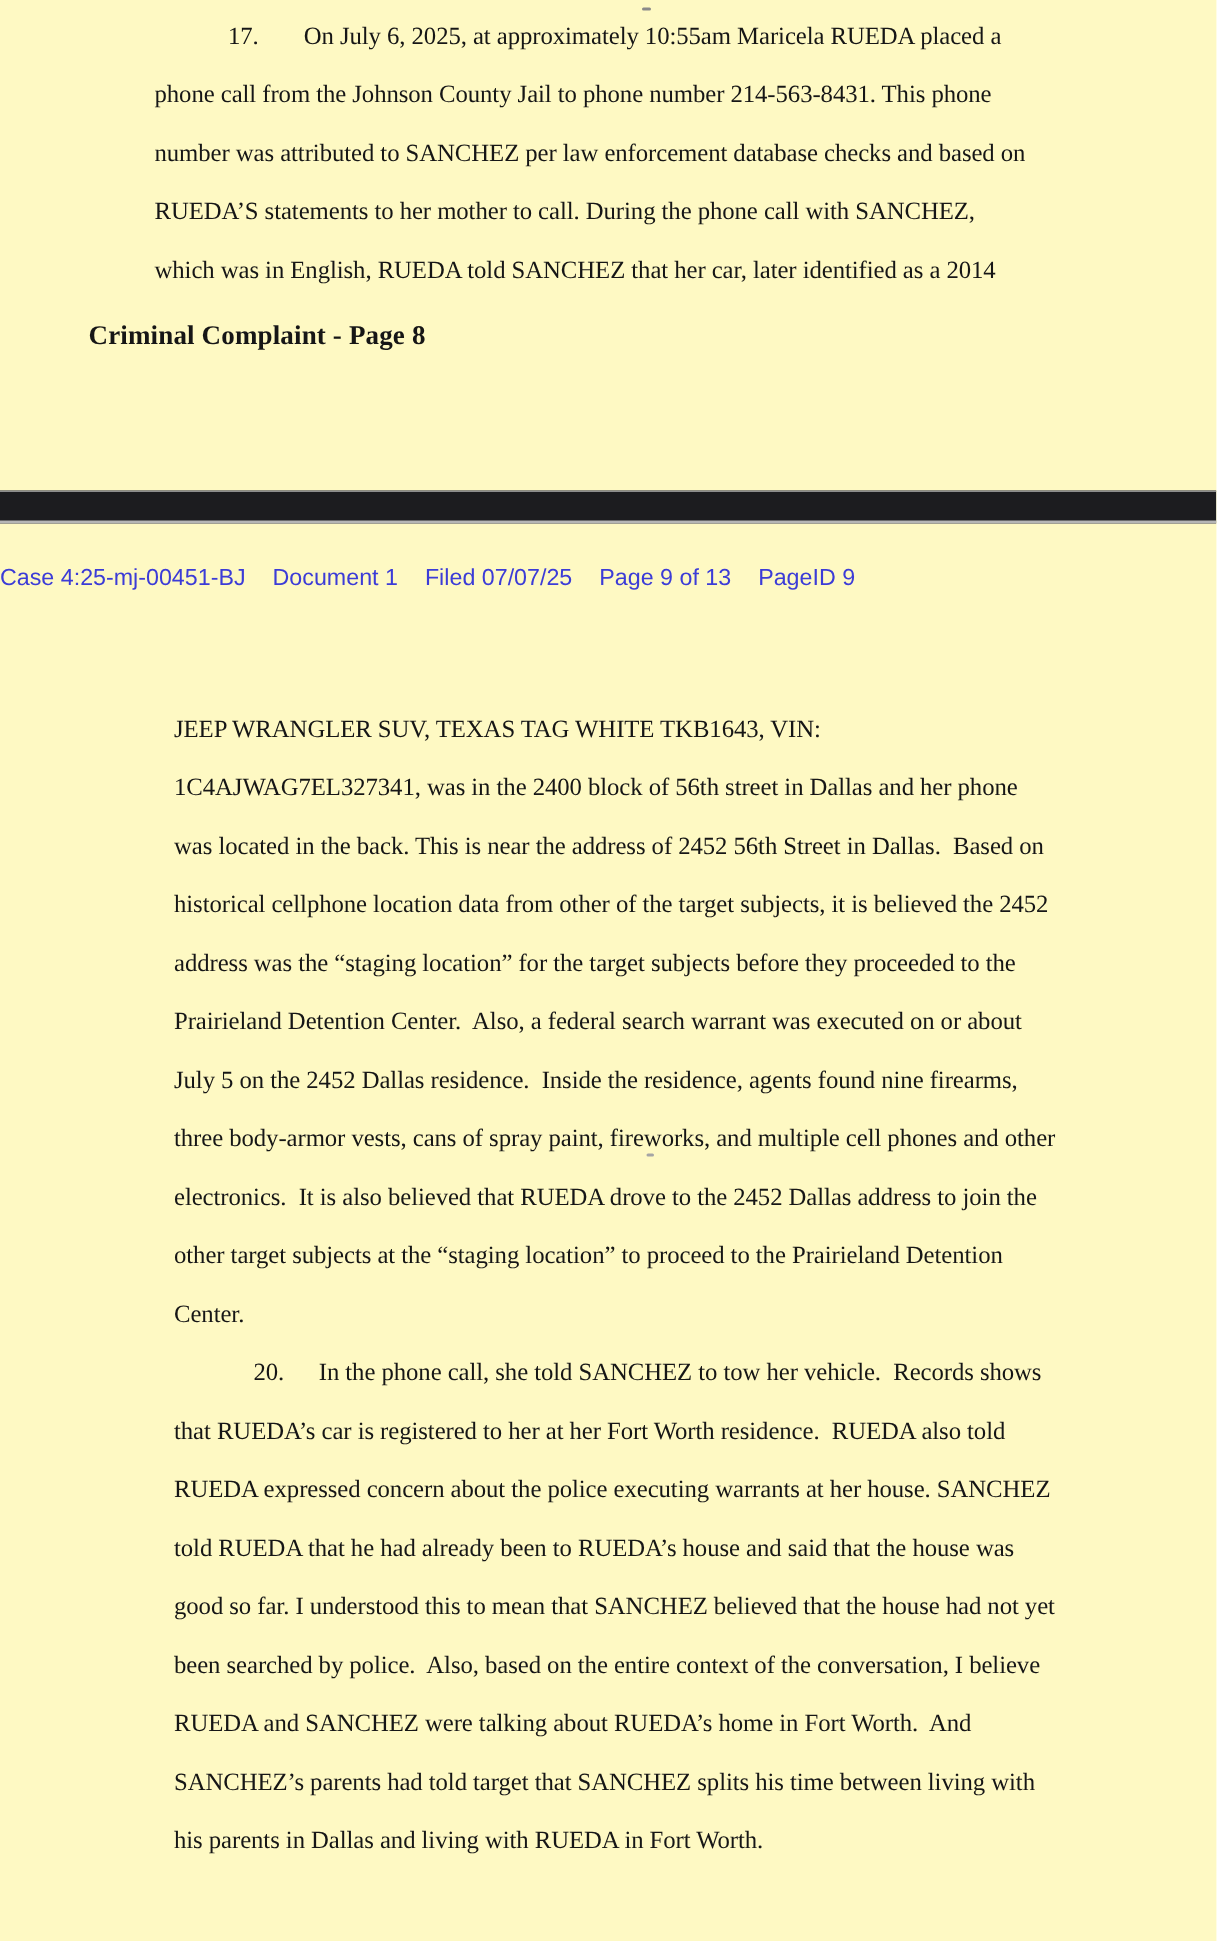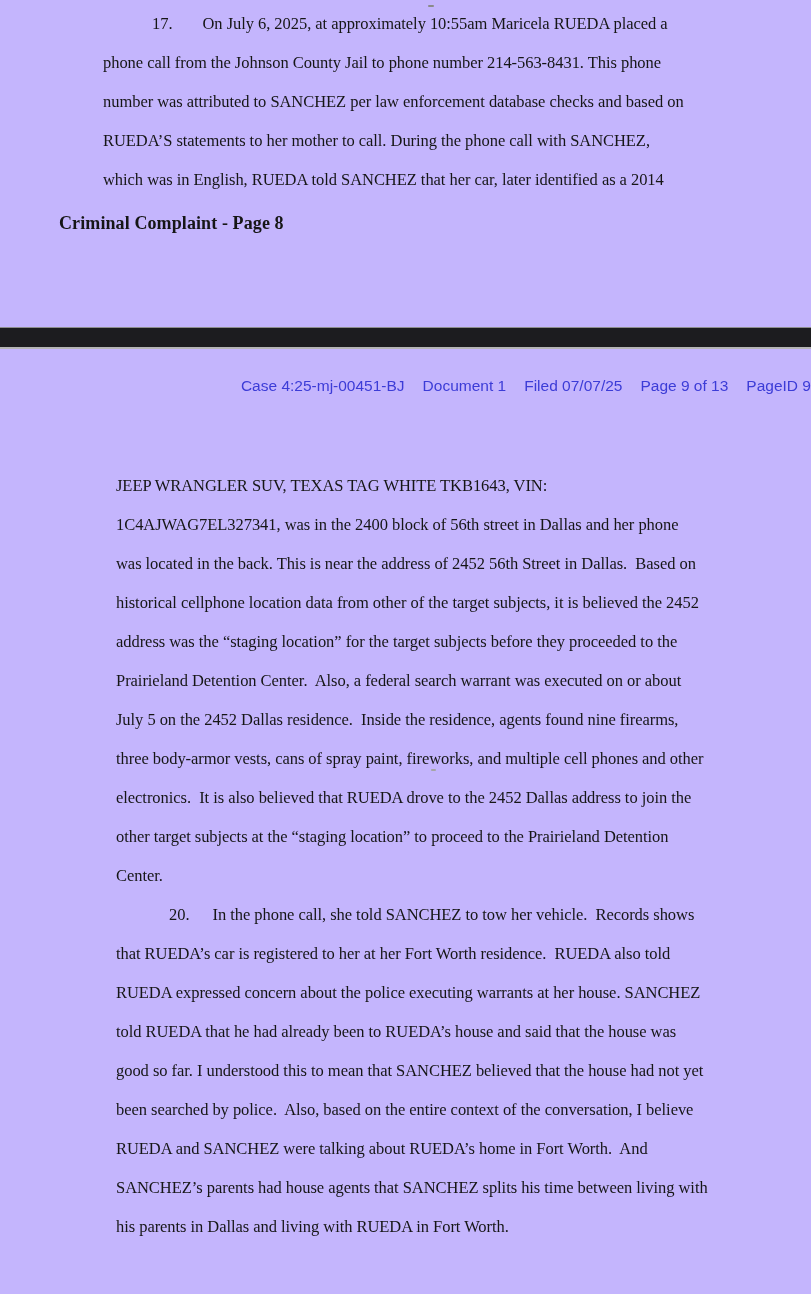--- a/index.html
+++ b/index.html
@@ -4,21 +4,21 @@
 <style>
   html, body {
     margin: 0;
     padding: 0;
     background: #ffffff;
   }
   .canvas {
     position: relative;
     width: 811px;
     height: 1294px;
-    background: #c4b5fd;
+    background: #fef9c3;
     overflow: hidden;
     font-family: "Liberation Serif", serif;
     color: #161616;
   }
 
   
   .textblock {
     position: absolute;
     font-size: 16.5px;
     letter-spacing: -0.05px;
@@ -59,21 +59,21 @@
     border-bottom: 2px solid #b5b5b5;
   }
 
   
   .court-header {
     position: absolute;
     left: 0;
     top: 377px;
     width: 811px;
     display: flex;
-    justify-content: flex-end;
+    justify-content: flex-start;
     gap: 18px;
     font-family: "Liberation Sans", sans-serif;
     font-size: 15.5px;
     color: #3c3cd7;
     white-space: pre;
   }
 
   
   .artifact {
     position: absolute;
@@ -124,20 +124,20 @@
       <div class="line">electronics.  It is also believed that RUEDA drove to the 2452 Dallas address to join the</div>
       <div class="line">other target subjects at the “staging location” to proceed to the Prairieland Detention</div>
       <div class="line">Center.</div>
       <div class="line"><span class="pnum">20.</span><span class="ptext">In the phone call, she told SANCHEZ to tow her vehicle.  Records shows</span></div>
       <div class="line">that RUEDA’s car is registered to her at her Fort Worth residence.  RUEDA also told</div>
       <div class="line">RUEDA expressed concern about the police executing warrants at her house. SANCHEZ</div>
       <div class="line">told RUEDA that he had already been to RUEDA’s house and said that the house was</div>
       <div class="line">good so far. I understood this to mean that SANCHEZ believed that the house had not yet</div>
       <div class="line">been searched by police.  Also, based on the entire context of the conversation, I believe</div>
       <div class="line">RUEDA and SANCHEZ were talking about RUEDA’s home in Fort Worth.  And</div>
-      <div class="line">SANCHEZ’s parents had house agents that SANCHEZ splits his time between living with</div>
+      <div class="line">SANCHEZ’s parents had told target that SANCHEZ splits his time between living with</div>
       <div class="line">his parents in Dallas and living with RUEDA in Fort Worth.</div>
     </div>
   </section>
 
   <div class="artifact a2"></div>
 
 </div>
 
 </body></html>

